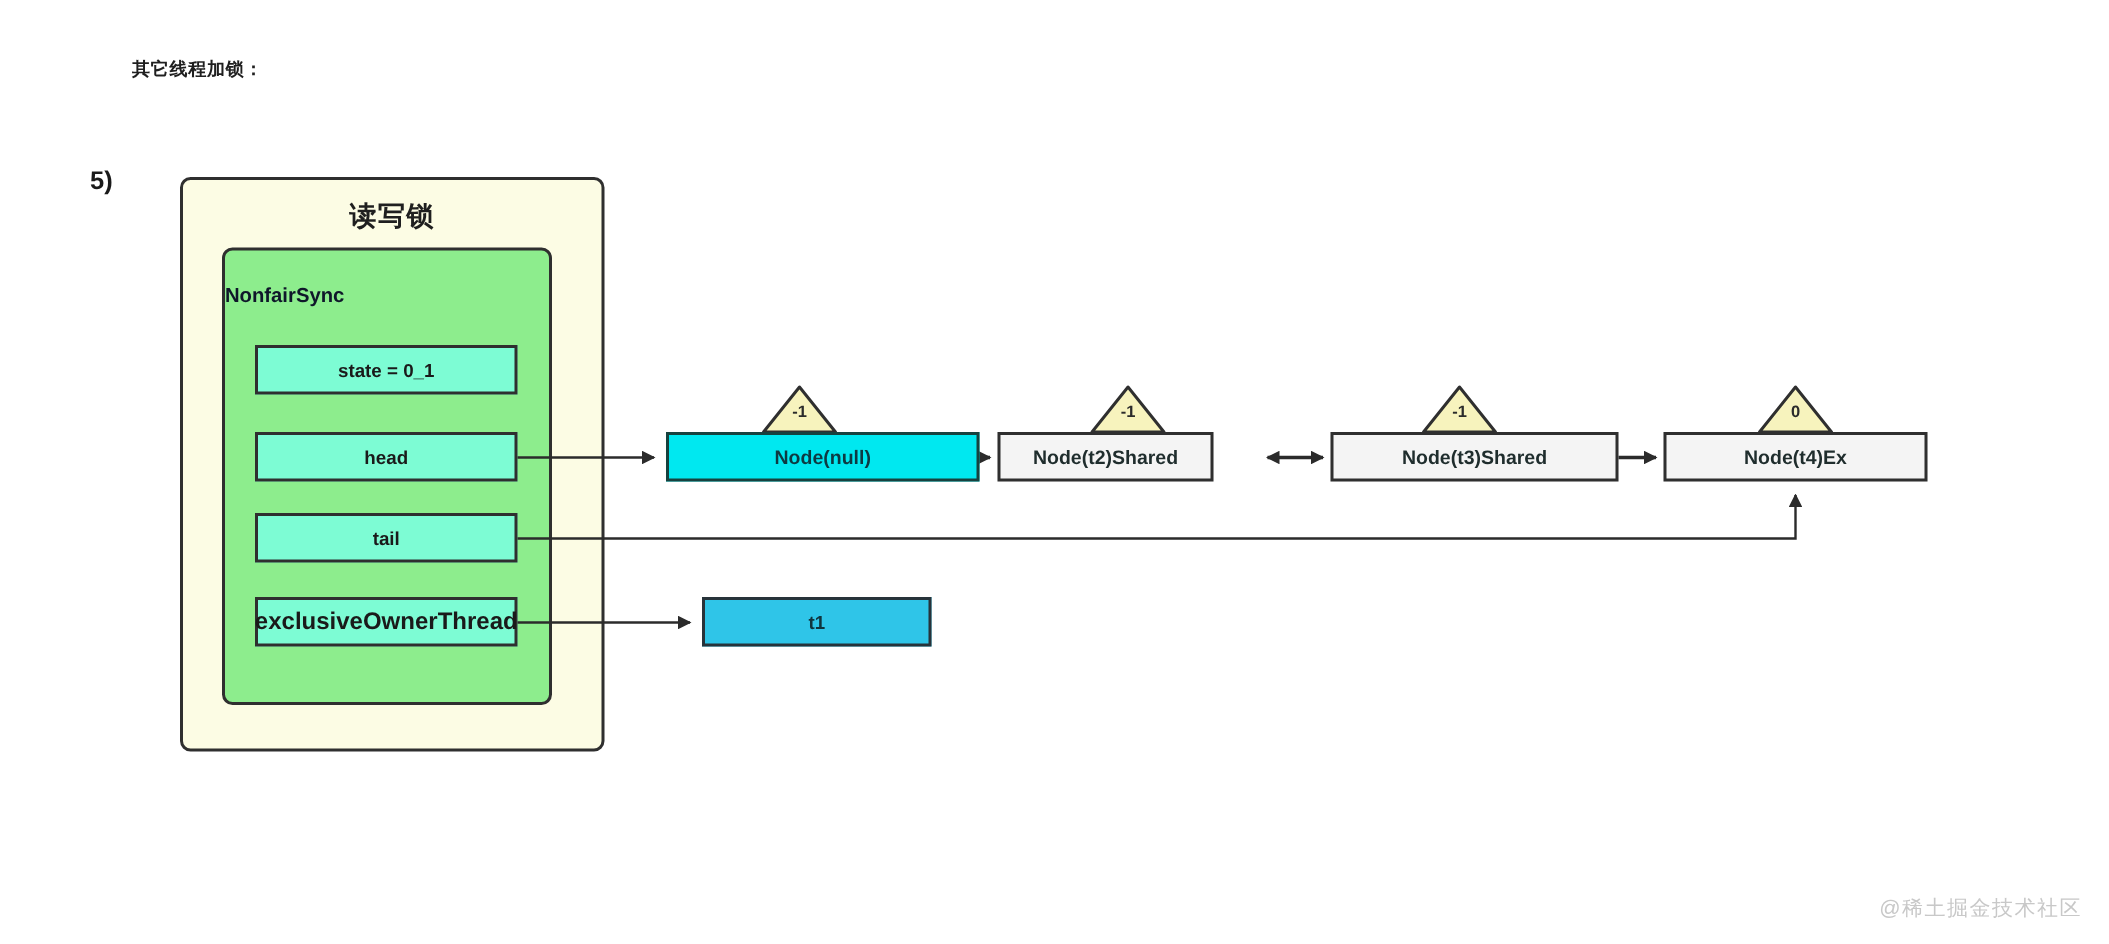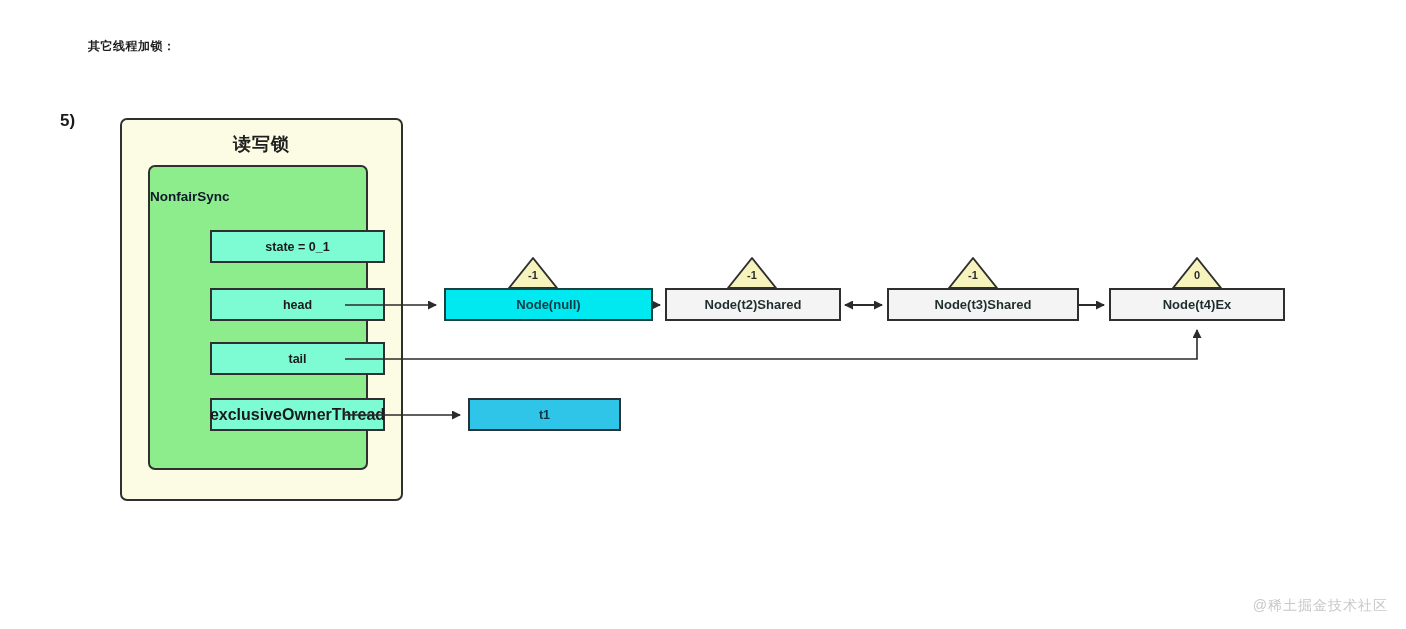--- a/index.html
+++ b/index.html
@@ -87,21 +87,20 @@
     box-sizing: border-box;
     display: flex;
     align-items: center;
     justify-content: center;
     font-size: 12.5px;
     font-weight: 700;
     color: #1a1a1a;
     left: 170px;
     width: 175px;
     height: 33px;
-    margin-left: 40px;
   }
   #field-state { top: 230px; }
   #field-head  { top: 288px; }
   #field-tail  { top: 342px; }
   #field-owner { top: 398px; font-size: 16px; }
 
   
   .node-box {
     border: 2px solid #2f2f2f;
     box-sizing: border-box;
@@ -116,21 +115,21 @@
     background: #f4f4f4;
     z-index: 3;
   }
   .node-box.head-node {
     background: #00e8f0;
     border-color: #16423f;
     color: #0d3a42;
     font-weight: 700;
   }
   #node-0 { left: 444px; width: 209px; }
-  #node-1 { left: 665px; width: 176px; }
+  #node-1 { left: 665px; width: 144px; }
   #node-2 { left: 887px; width: 192px; }
   #node-3 { left: 1109px; width: 176px; }
 
   
   .ws-tri {
     width: 52px;
     height: 34px;
     z-index: 2;
     top: 256px;
   }

